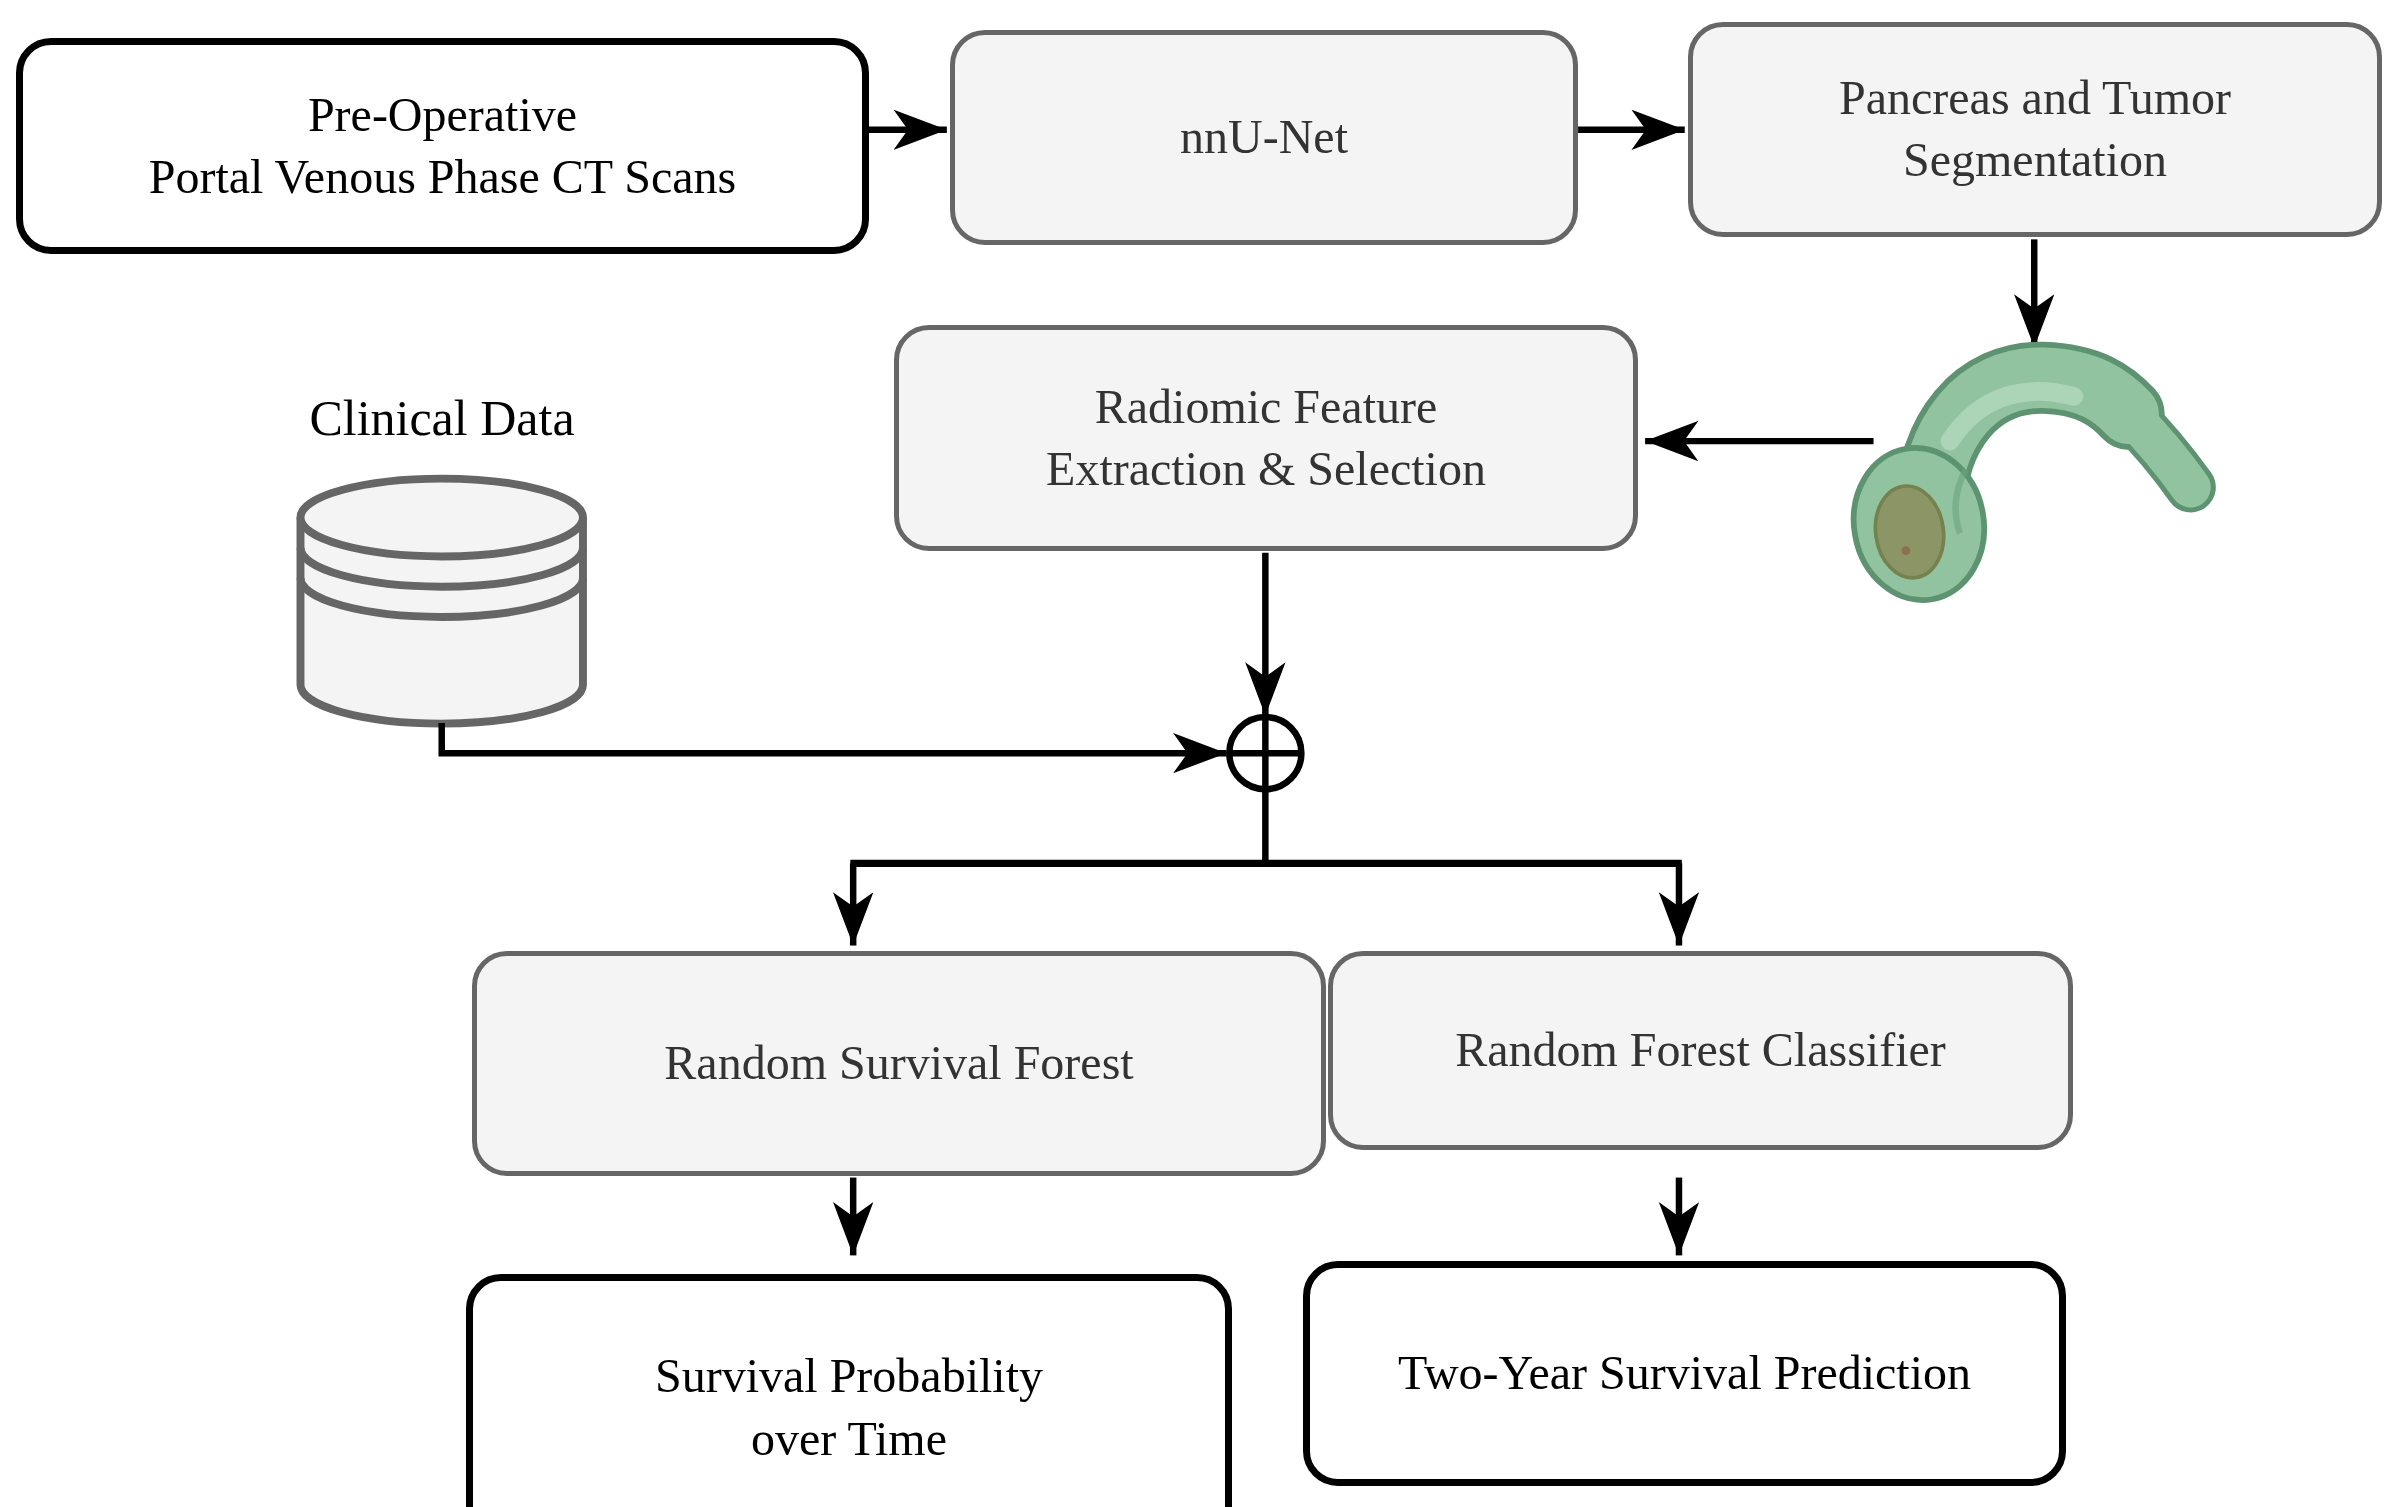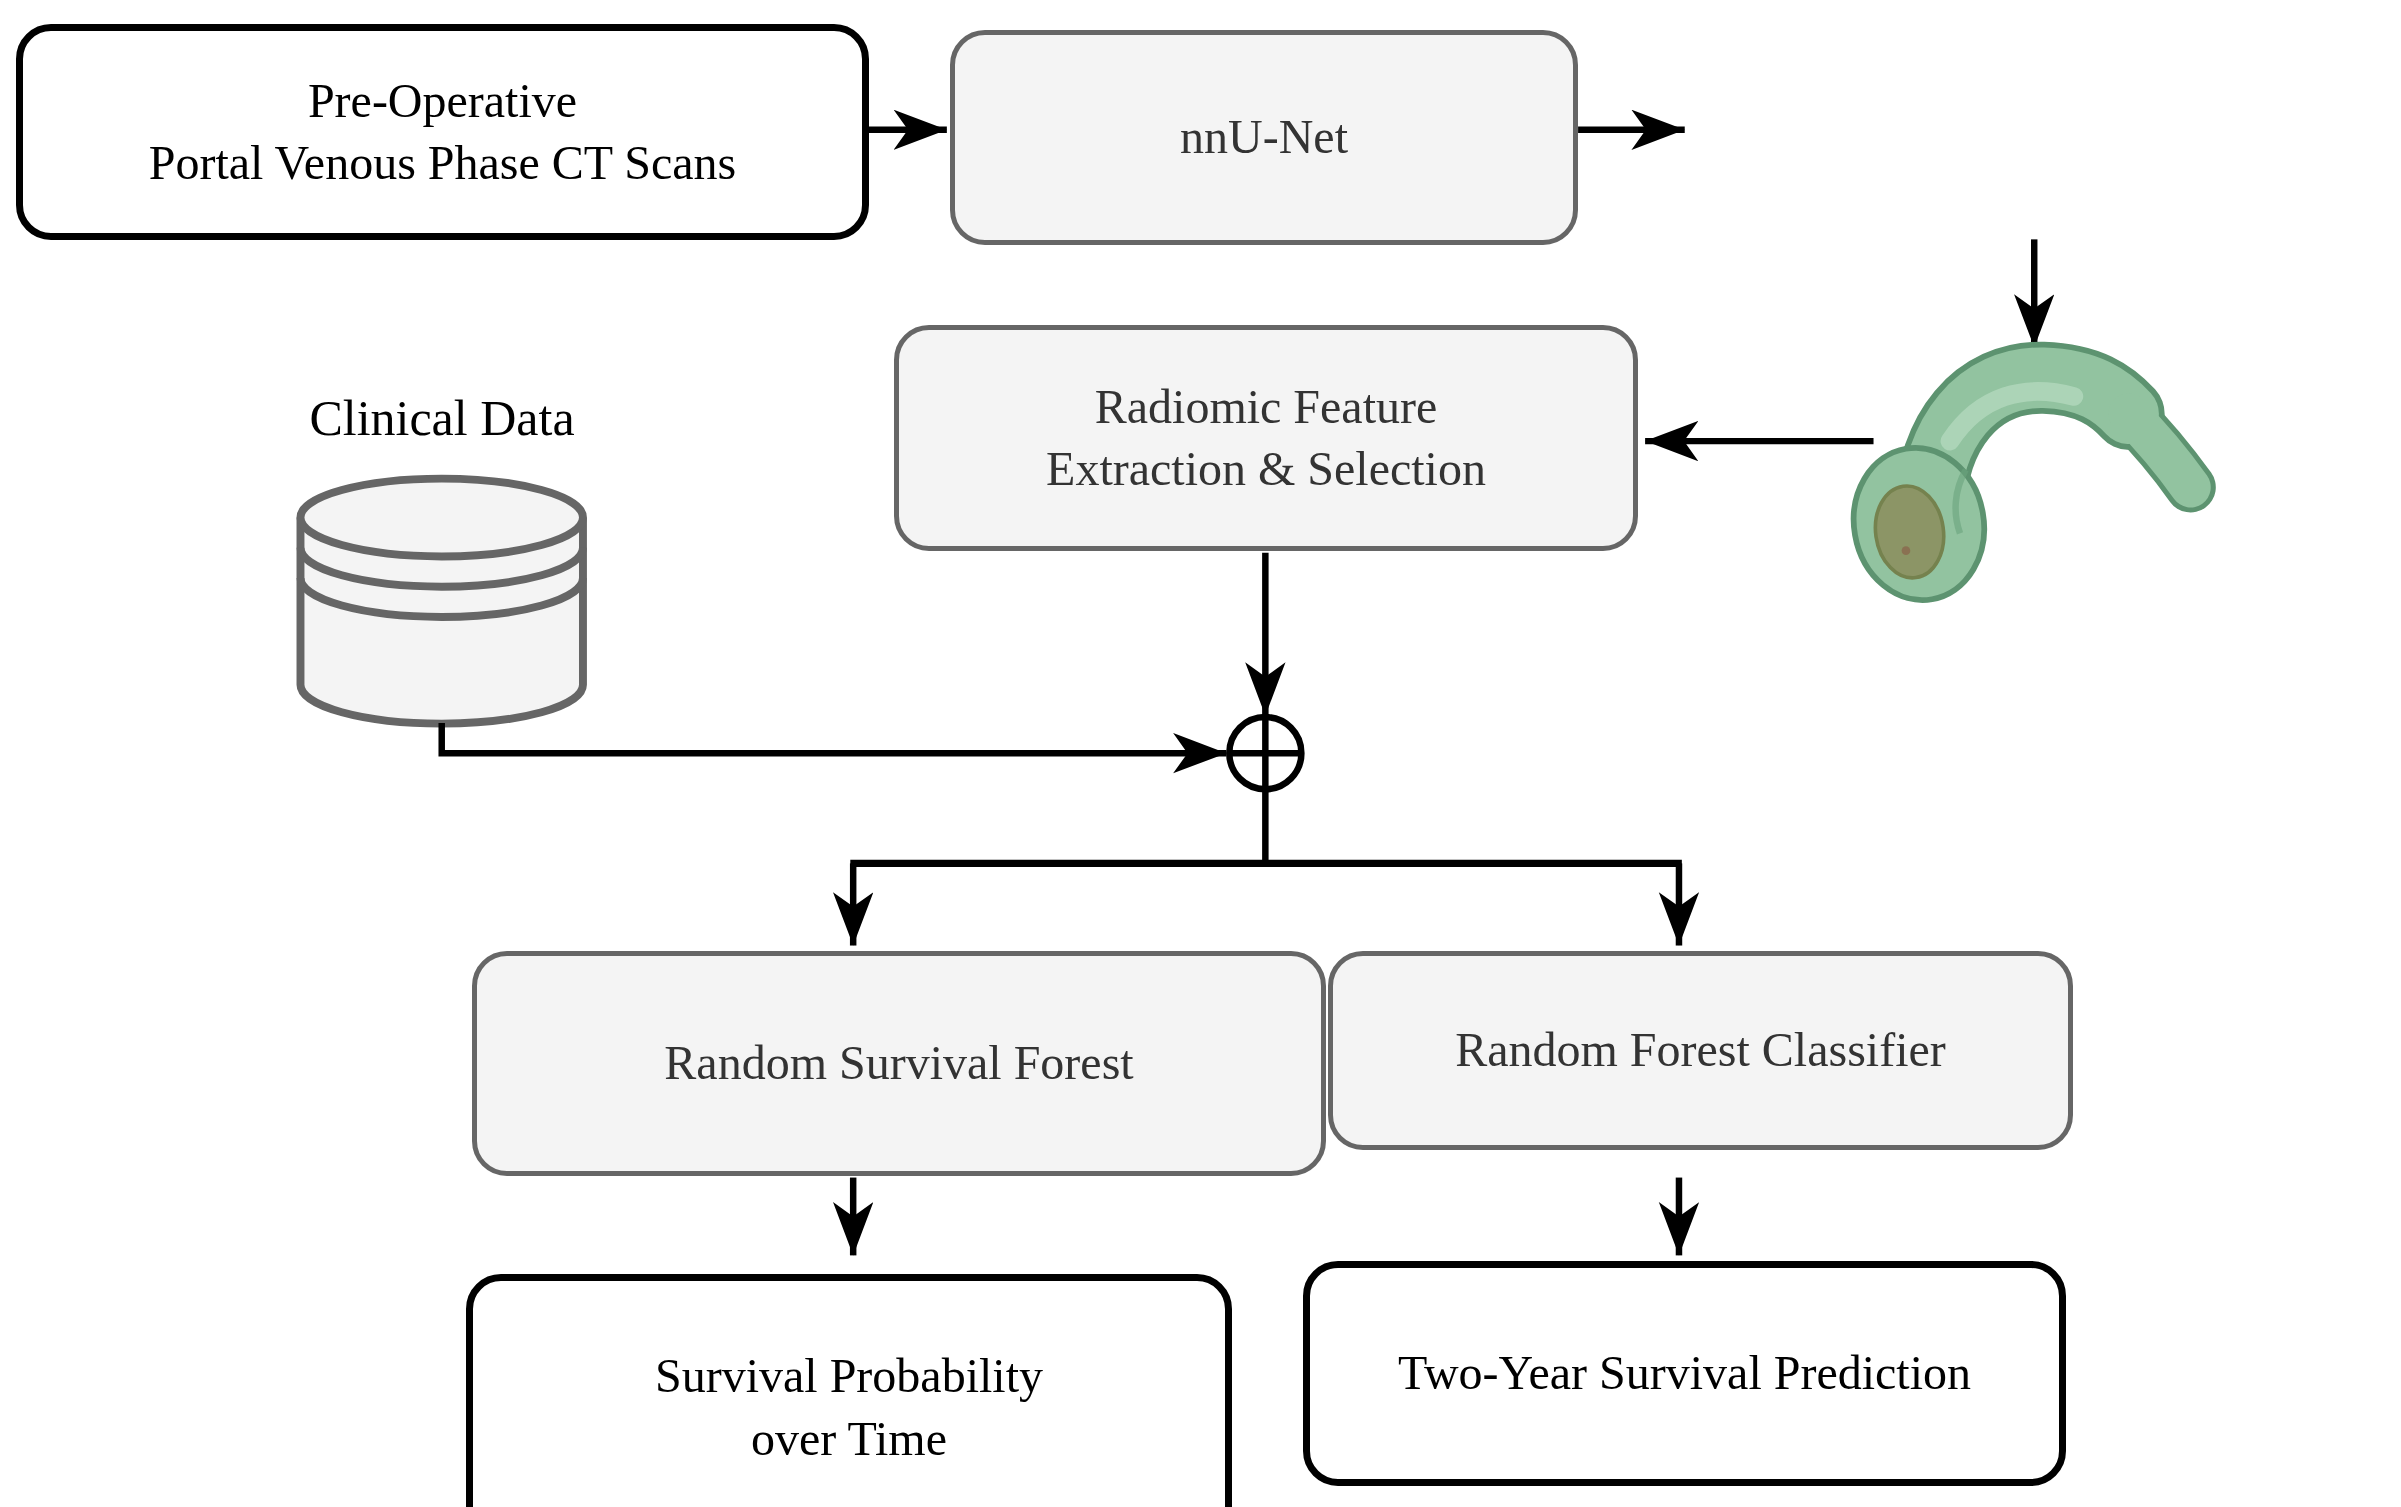--- a/index.html
+++ b/index.html
@@ -27,21 +27,21 @@
   .node.gray{border:5px solid #666666;background:#f4f4f4;color:#333333;}
   .floating-label{
     position:absolute;
     font-size:50px;
     color:#000000;
     text-align:center;
     white-space:nowrap;
     z-index:2;
   }
   
-  #n-ct       {left:16px;   top:24px;   width:853px; height:216px;}
+  #n-ct       {left:16px;   top:38px;   width:853px; height:216px;}
   #n-nnunet   {left:950px; top:21.6px;   width:628px;  height:215px;margin-top:8px;}
   #n-seg      {left:1688px; top:21.6px;   width:694px;  height:215px;}
   #n-radiomic {left:894px; top:325px;  width:744px; height:226px;}
   #n-rsf      {left:472px;  top:951px; width:854px; height:225px;}
   #n-rfc      {left:1328px; top:951px; width:745px; height:199px;}
   #n-surv     {left:466px;  top:1274px; width:766px; height:267px;}
   #n-twoyear  {left:1303px; top:1261px; width:763px; height:225px;}
   #lbl-clinical{left:226px; top:389px;  width:432px;}
 </style>
 </head>
@@ -98,20 +98,22 @@
 
     <line x1="1184" y1="1634" x2="1184" y2="1742" stroke="#000" stroke-width="9" marker-end="url(#ah)"></line>
     <line x1="2330" y1="1634" x2="2330" y2="1742" stroke="#000" stroke-width="9" marker-end="url(#ah)"></line>
   </svg>
 
   <div class="node dark" id="n-ct">Pre-Operative
 Portal Venous Phase CT Scans</div>
 
   <div class="node gray" id="n-nnunet">nnU-Net</div>
 
+  <div class="node gray" id="n-seg">Pancreas and Tumor
+Segmentation</div>
 
   <div class="floating-label" id="lbl-clinical">Clinical Data</div>
 
   <div class="node gray" id="n-radiomic">Radiomic Feature
 Extraction &amp; Selection</div>
 
   <div class="node gray" id="n-rsf">Random Survival Forest</div>
 
   <div class="node gray" id="n-rfc">Random Forest Classifier</div>
 

